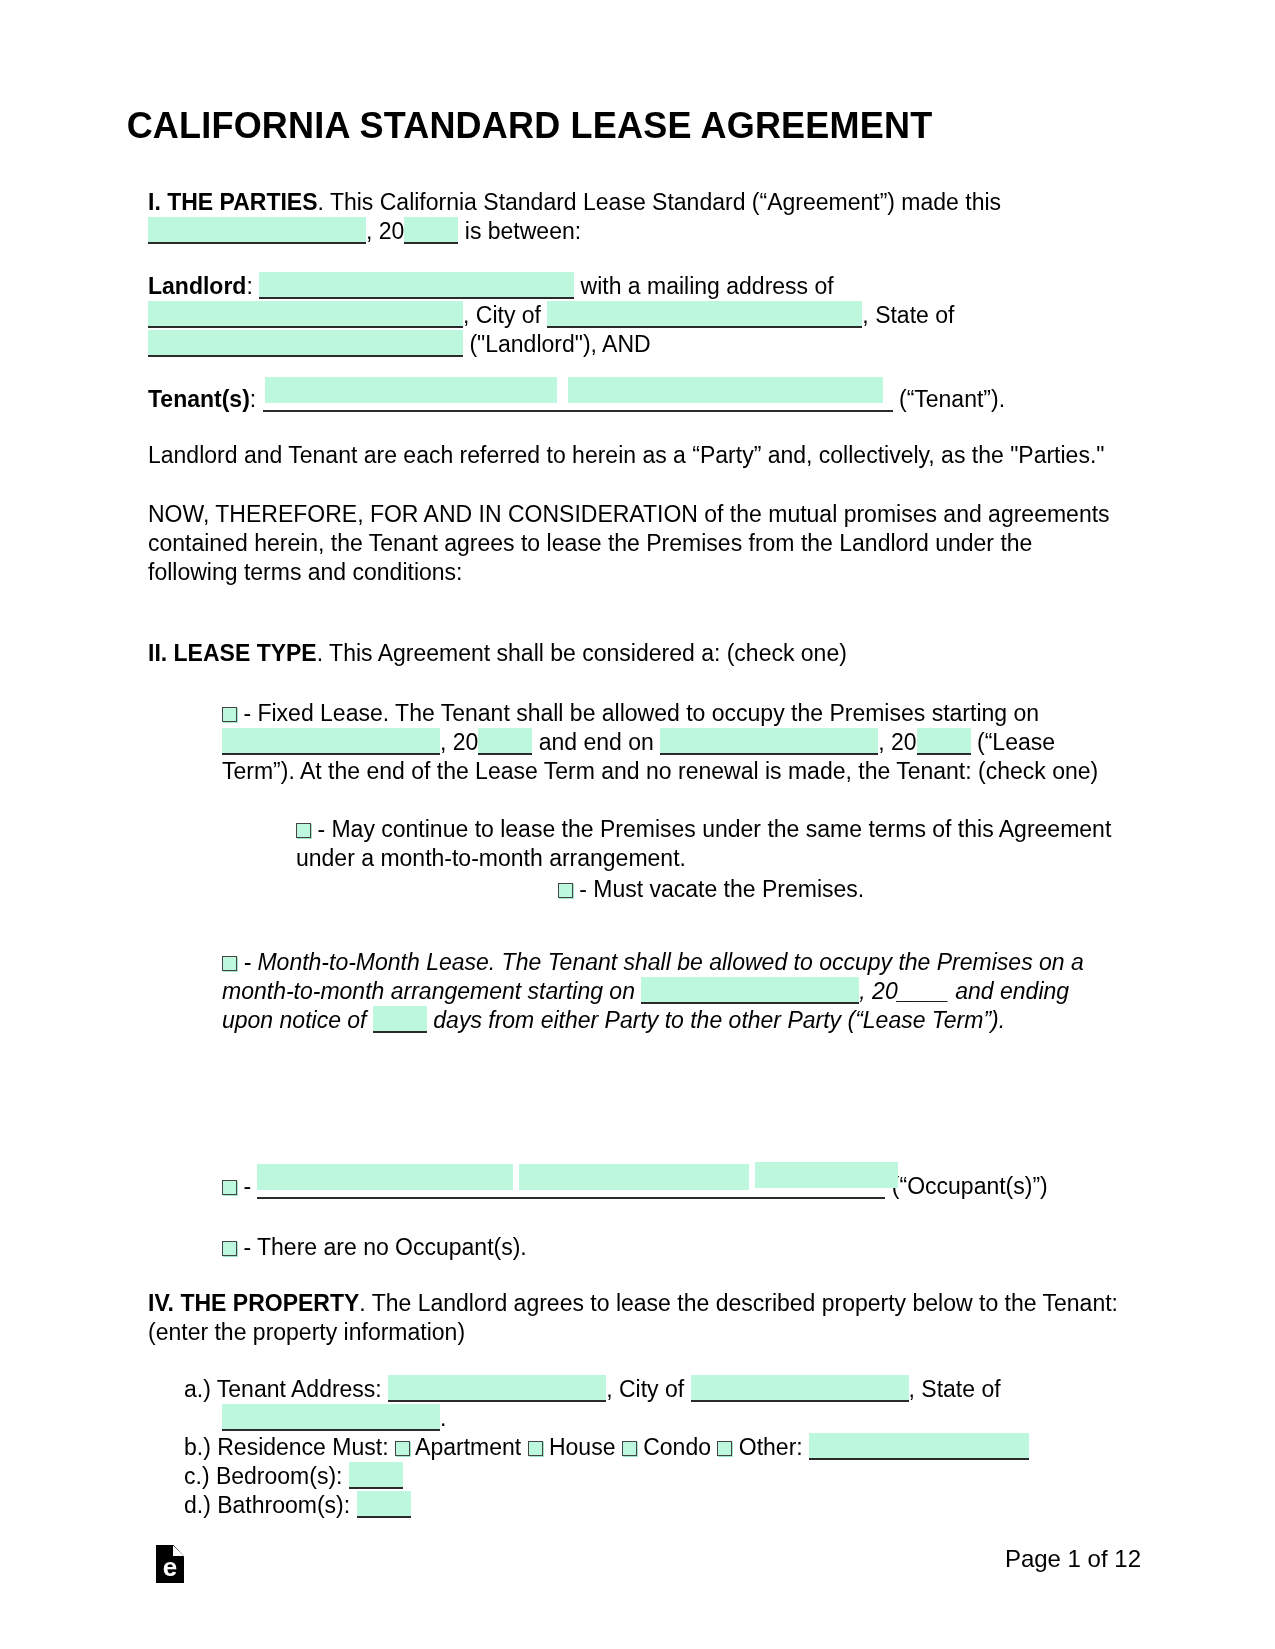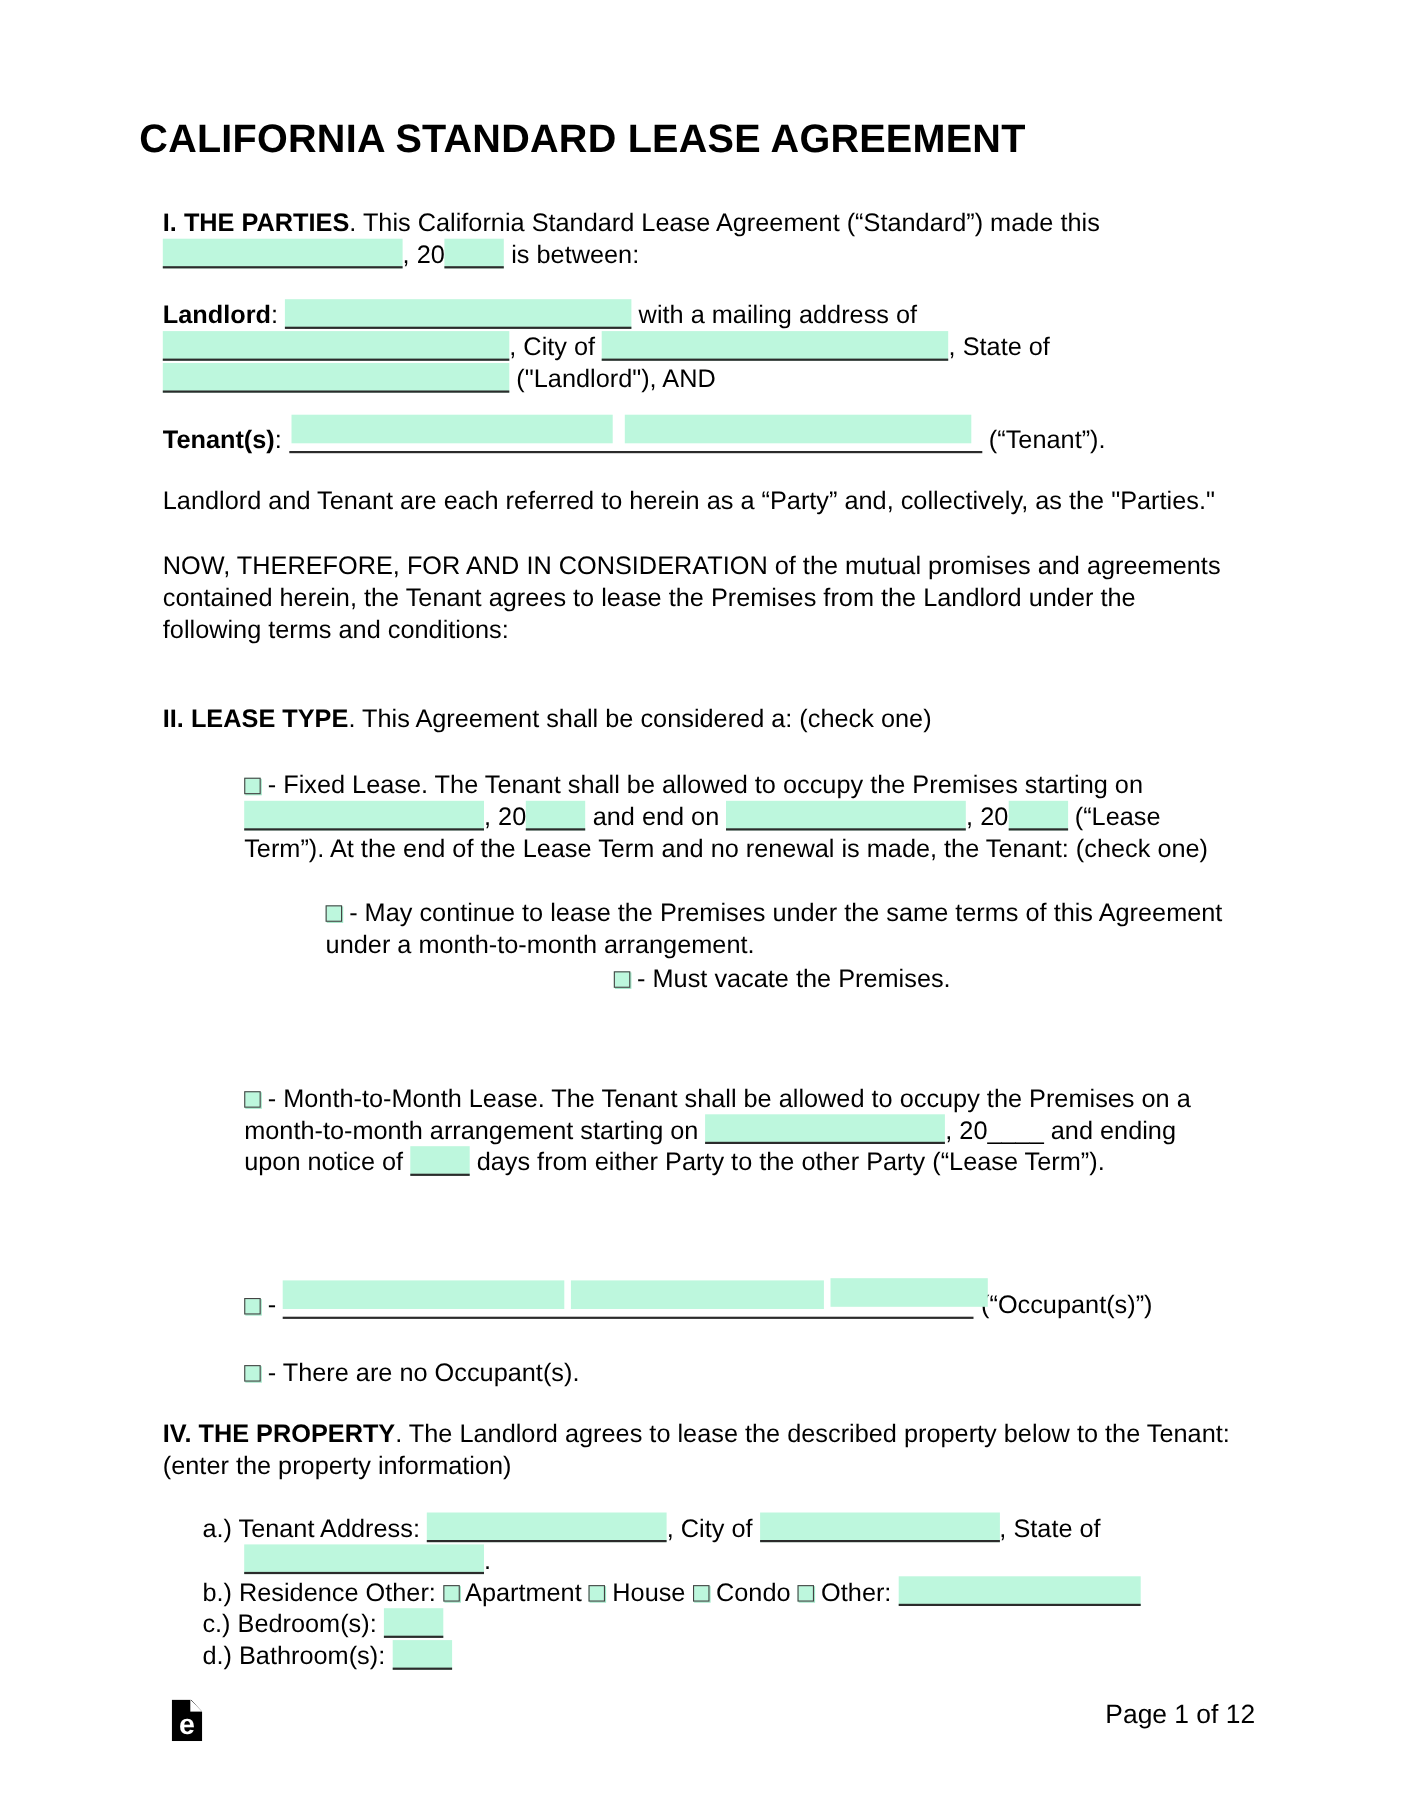--- a/index.html
+++ b/index.html
@@ -48,21 +48,21 @@
   .pagenum { position: absolute; right: 134px; top: 1544px; font-size: 24px; }
 </style>
 </head>
 <body>
 
 <div class="page">
 
   <div class="title">CALIFORNIA STANDARD LEASE AGREEMENT</div>
 
   <div class="block" style="top:188px;">
-    <p><b>I. THE PARTIES</b><span>. This California Standard Lease Agreement (“Standard”) made this</span></p>
+    <p><b>I. THE PARTIES</b><span>. This California Standard Lease Standard (“Agreement”) made this</span></p>
     <p><span class="field" style="width:218px;"></span><span>, 20</span><span class="field" style="width:54px;"></span><span> is between:</span></p>
   </div>
 
   <div class="block" style="top:272px;">
     <p><b>Landlord</b><span>:</span> <span class="field" style="width:315px;"></span><span> with a mailing address of</span></p>
     <p><span class="field" style="width:315px;"></span><span>, City of </span><span class="field" style="width:315px;"></span><span>, State of</span></p>
     <p><span class="field" style="width:315px;"></span><span> ("Landlord"), AND</span></p>
   </div>
 
   <div class="block" style="top:385px;">
@@ -84,41 +84,41 @@
   <div class="block indent1" style="top:699px;">
     <p><span class="cb"></span><span> - Fixed Lease. The Tenant shall be allowed to occupy the Premises starting on</span></p>
     <p><span class="field" style="width:218px;"></span><span>, 20</span><span class="field" style="width:54px;"></span><span> and end on </span><span class="field" style="width:218px;"></span><span>, 20</span><span class="field" style="width:54px;"></span><span> (“Lease Term”). At the end of the Lease Term and no renewal is made, the Tenant: (check one)</span></p>
   </div>
 
   <div class="block indent2" style="top:815px;">
     <p><span class="cb"></span><span> - May continue to lease the Premises under the same terms of this Agreement under a month-to-month arrangement.</span></p>
     <p style="margin-top:2px;text-align:center;"><span class="cb"></span><span> - Must vacate the Premises.</span></p>
   </div>
 
-  <div class="block indent1" style="top:984px;">
+  <div class="block indent1" style="top:948px;font-style:italic;">
     <p><span class="cb"></span><span> - Month-to-Month Lease. The Tenant shall be allowed to occupy the Premises on a month-to-month arrangement starting on </span><span class="field" style="width:218px;"></span><span>, 20</span><span>____</span><span> and ending upon notice of </span><span class="field" style="width:54px;"></span><span> days from either Party to the other Party (“Lease Term”).</span></p>
   </div>
 
 
   <div class="block indent1" style="top:1172px;">
     <p><span class="cb"></span><span> - </span><span class="field stack" style="width:628px;"><span class="hl" style="left:0;width:256px;"></span><span class="hl" style="left:262px;width:230px;"></span><span class="hl" style="left:498px;width:143px;top:-10px;"></span></span><span> (“Occupant(s)”)</span></p>
   </div>
 
   <div class="block indent1" style="top:1233px;">
     <p><span class="cb"></span><span> - There are no Occupant(s).</span></p>
   </div>
 
   <div class="block" style="top:1289px;">
     <p><b>IV. THE PROPERTY</b><span>. The Landlord agrees to lease the described property below to the Tenant: (enter the property information)</span></p>
   </div>
 
   <div class="block list" style="top:1375px;">
     <p><span>a.) Tenant Address: </span><span class="field" style="width:218px;"></span><span>, City of </span><span class="field" style="width:218px;"></span><span>, State of</span></p>
     <p style="padding-left:38px;"><span class="field" style="width:218px;"></span><span>.</span></p>
-    <p><span>b.) Residence Other: </span><span class="cb"></span><span> Apartment </span><span class="cb"></span><span> House </span><span class="cb"></span><span> Condo </span><span class="cb"></span><span> Other: </span><span class="field" style="width:220px;"></span></p>
+    <p><span>b.) Residence Must: </span><span class="cb"></span><span> Apartment </span><span class="cb"></span><span> House </span><span class="cb"></span><span> Condo </span><span class="cb"></span><span> Other: </span><span class="field" style="width:220px;"></span></p>
     <p><span>c.) Bedroom(s): </span><span class="field" style="width:54px;"></span></p>
     <p><span>d.) Bathroom(s): </span><span class="field" style="width:54px;"></span></p>
   </div>
 
   <div class="logo">
     <span class="fold"></span>
     <span class="e">e</span>
   </div>
   <div class="pagenum">Page 1 of 12</div>
 

